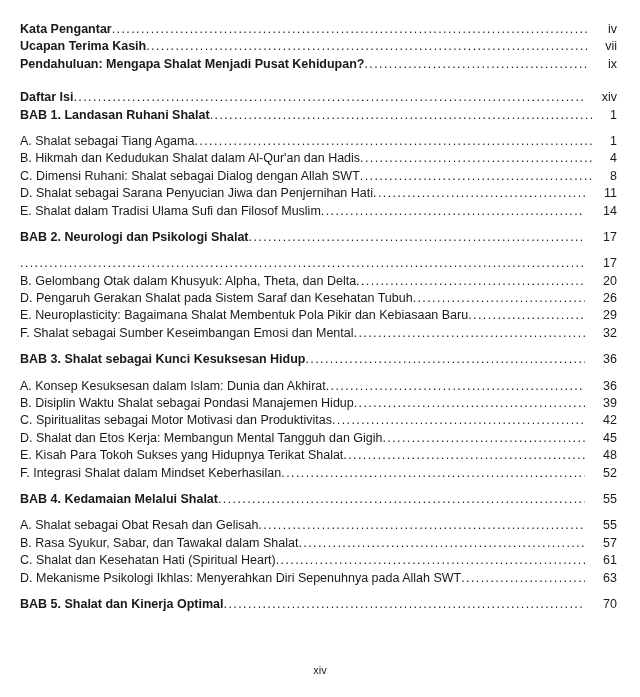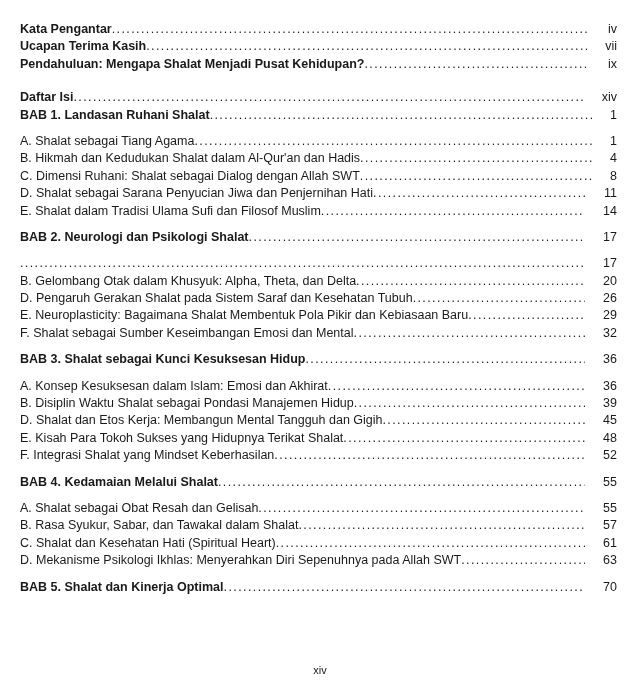--- a/index.html
+++ b/index.html
@@ -154,41 +154,46 @@
       </div>
       <div class="toc-group">
         <div class="toc-row bold">
           <span class="label">BAB 3. Shalat sebagai Kunci Kesuksesan Hidup</span>
           <span class="dots"></span>
           <span class="pg">36</span>
         </div>
       </div>
       <div class="toc-group">
         <div class="toc-row">
-          <span class="label">A. Konsep Kesuksesan dalam Islam: Emosi dan Akhirat</span>
+          <span class="label">A. Konsep Kesuksesan dalam Islam: Dunia dan Akhirat</span>
           <span class="dots"></span>
           <span class="pg">36</span>
         </div>
         <div class="toc-row">
           <span class="label">B. Disiplin Waktu Shalat sebagai Pondasi Manajemen Hidup</span>
           <span class="dots"></span>
           <span class="pg">39</span>
         </div>
         <div class="toc-row">
+          <span class="label">C. Spiritualitas sebagai Motor Motivasi dan Produktivitas</span>
+          <span class="dots"></span>
+          <span class="pg">42</span>
+        </div>
+        <div class="toc-row">
           <span class="label">D. Shalat dan Etos Kerja: Membangun Mental Tangguh dan Gigih</span>
           <span class="dots"></span>
           <span class="pg">45</span>
         </div>
         <div class="toc-row">
           <span class="label">E. Kisah Para Tokoh Sukses yang Hidupnya Terikat Shalat</span>
           <span class="dots"></span>
           <span class="pg">48</span>
         </div>
         <div class="toc-row">
-          <span class="label">F. Integrasi Shalat yang Mindset Keberhasilan</span>
+          <span class="label">F. Integrasi Shalat dalam Mindset Keberhasilan</span>
           <span class="dots"></span>
           <span class="pg">52</span>
         </div>
       </div>
       <div class="toc-group">
         <div class="toc-row bold">
           <span class="label">BAB 4. Kedamaian Melalui Shalat</span>
           <span class="dots"></span>
           <span class="pg">55</span>
         </div>

